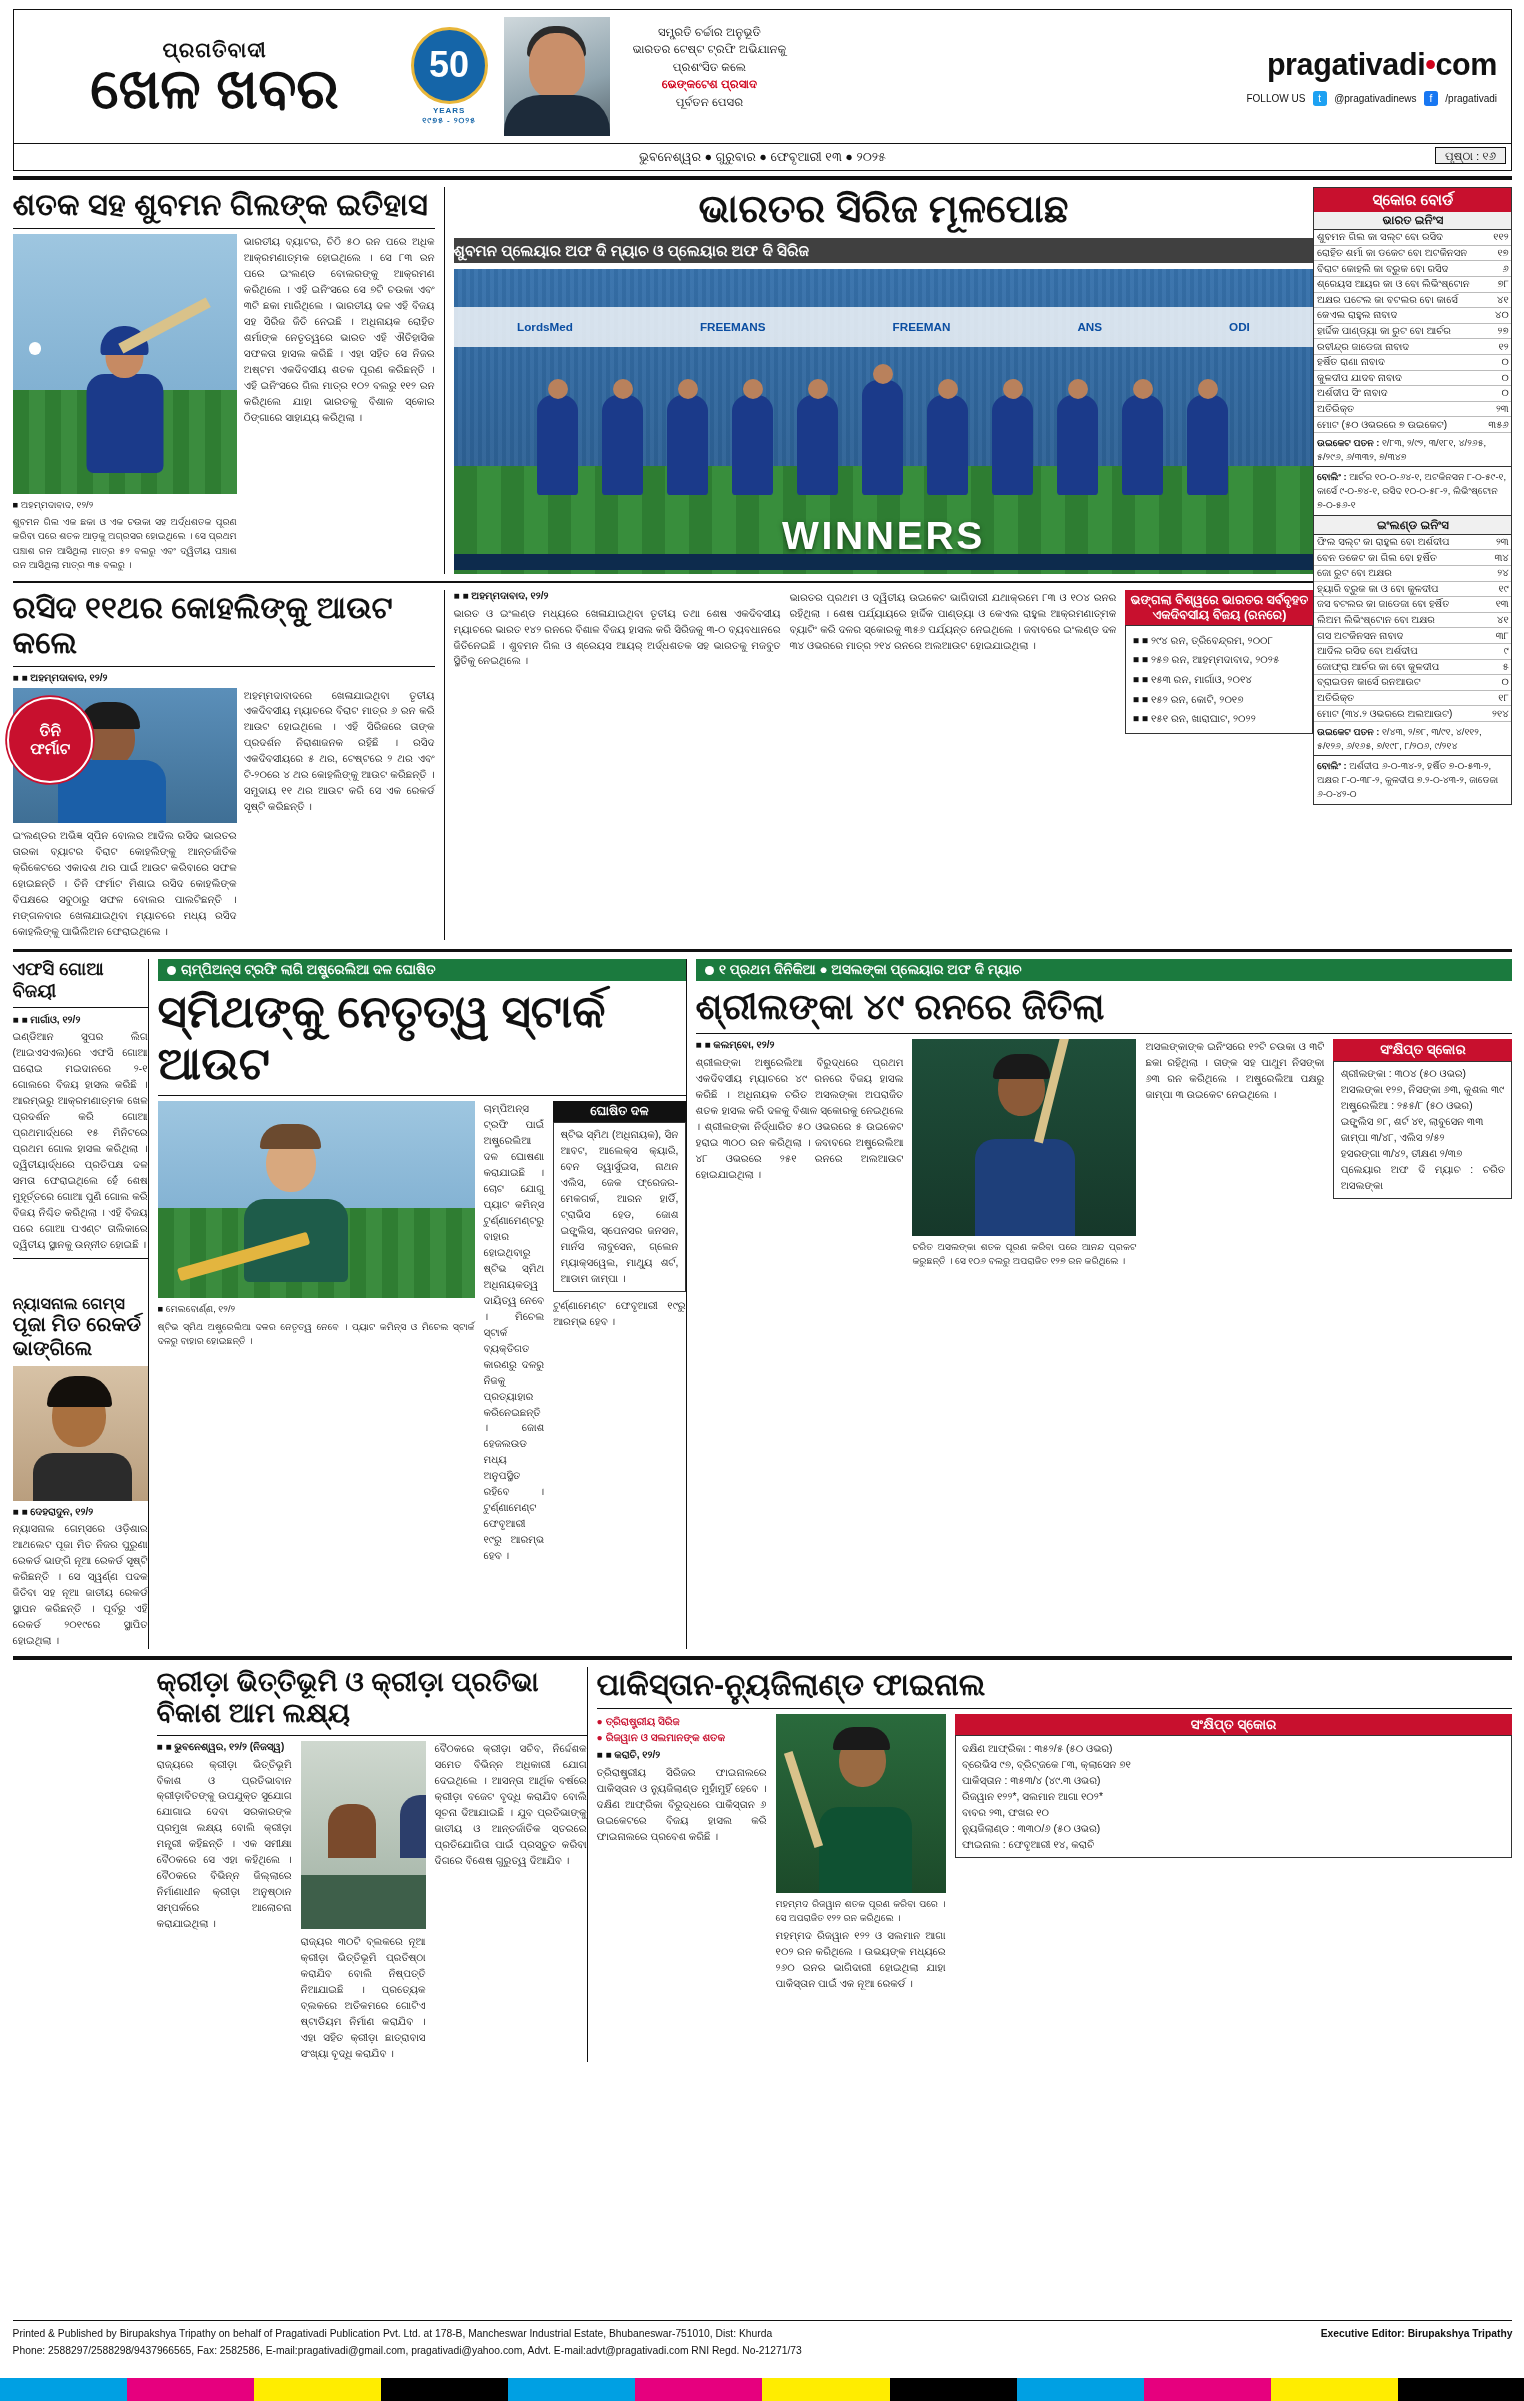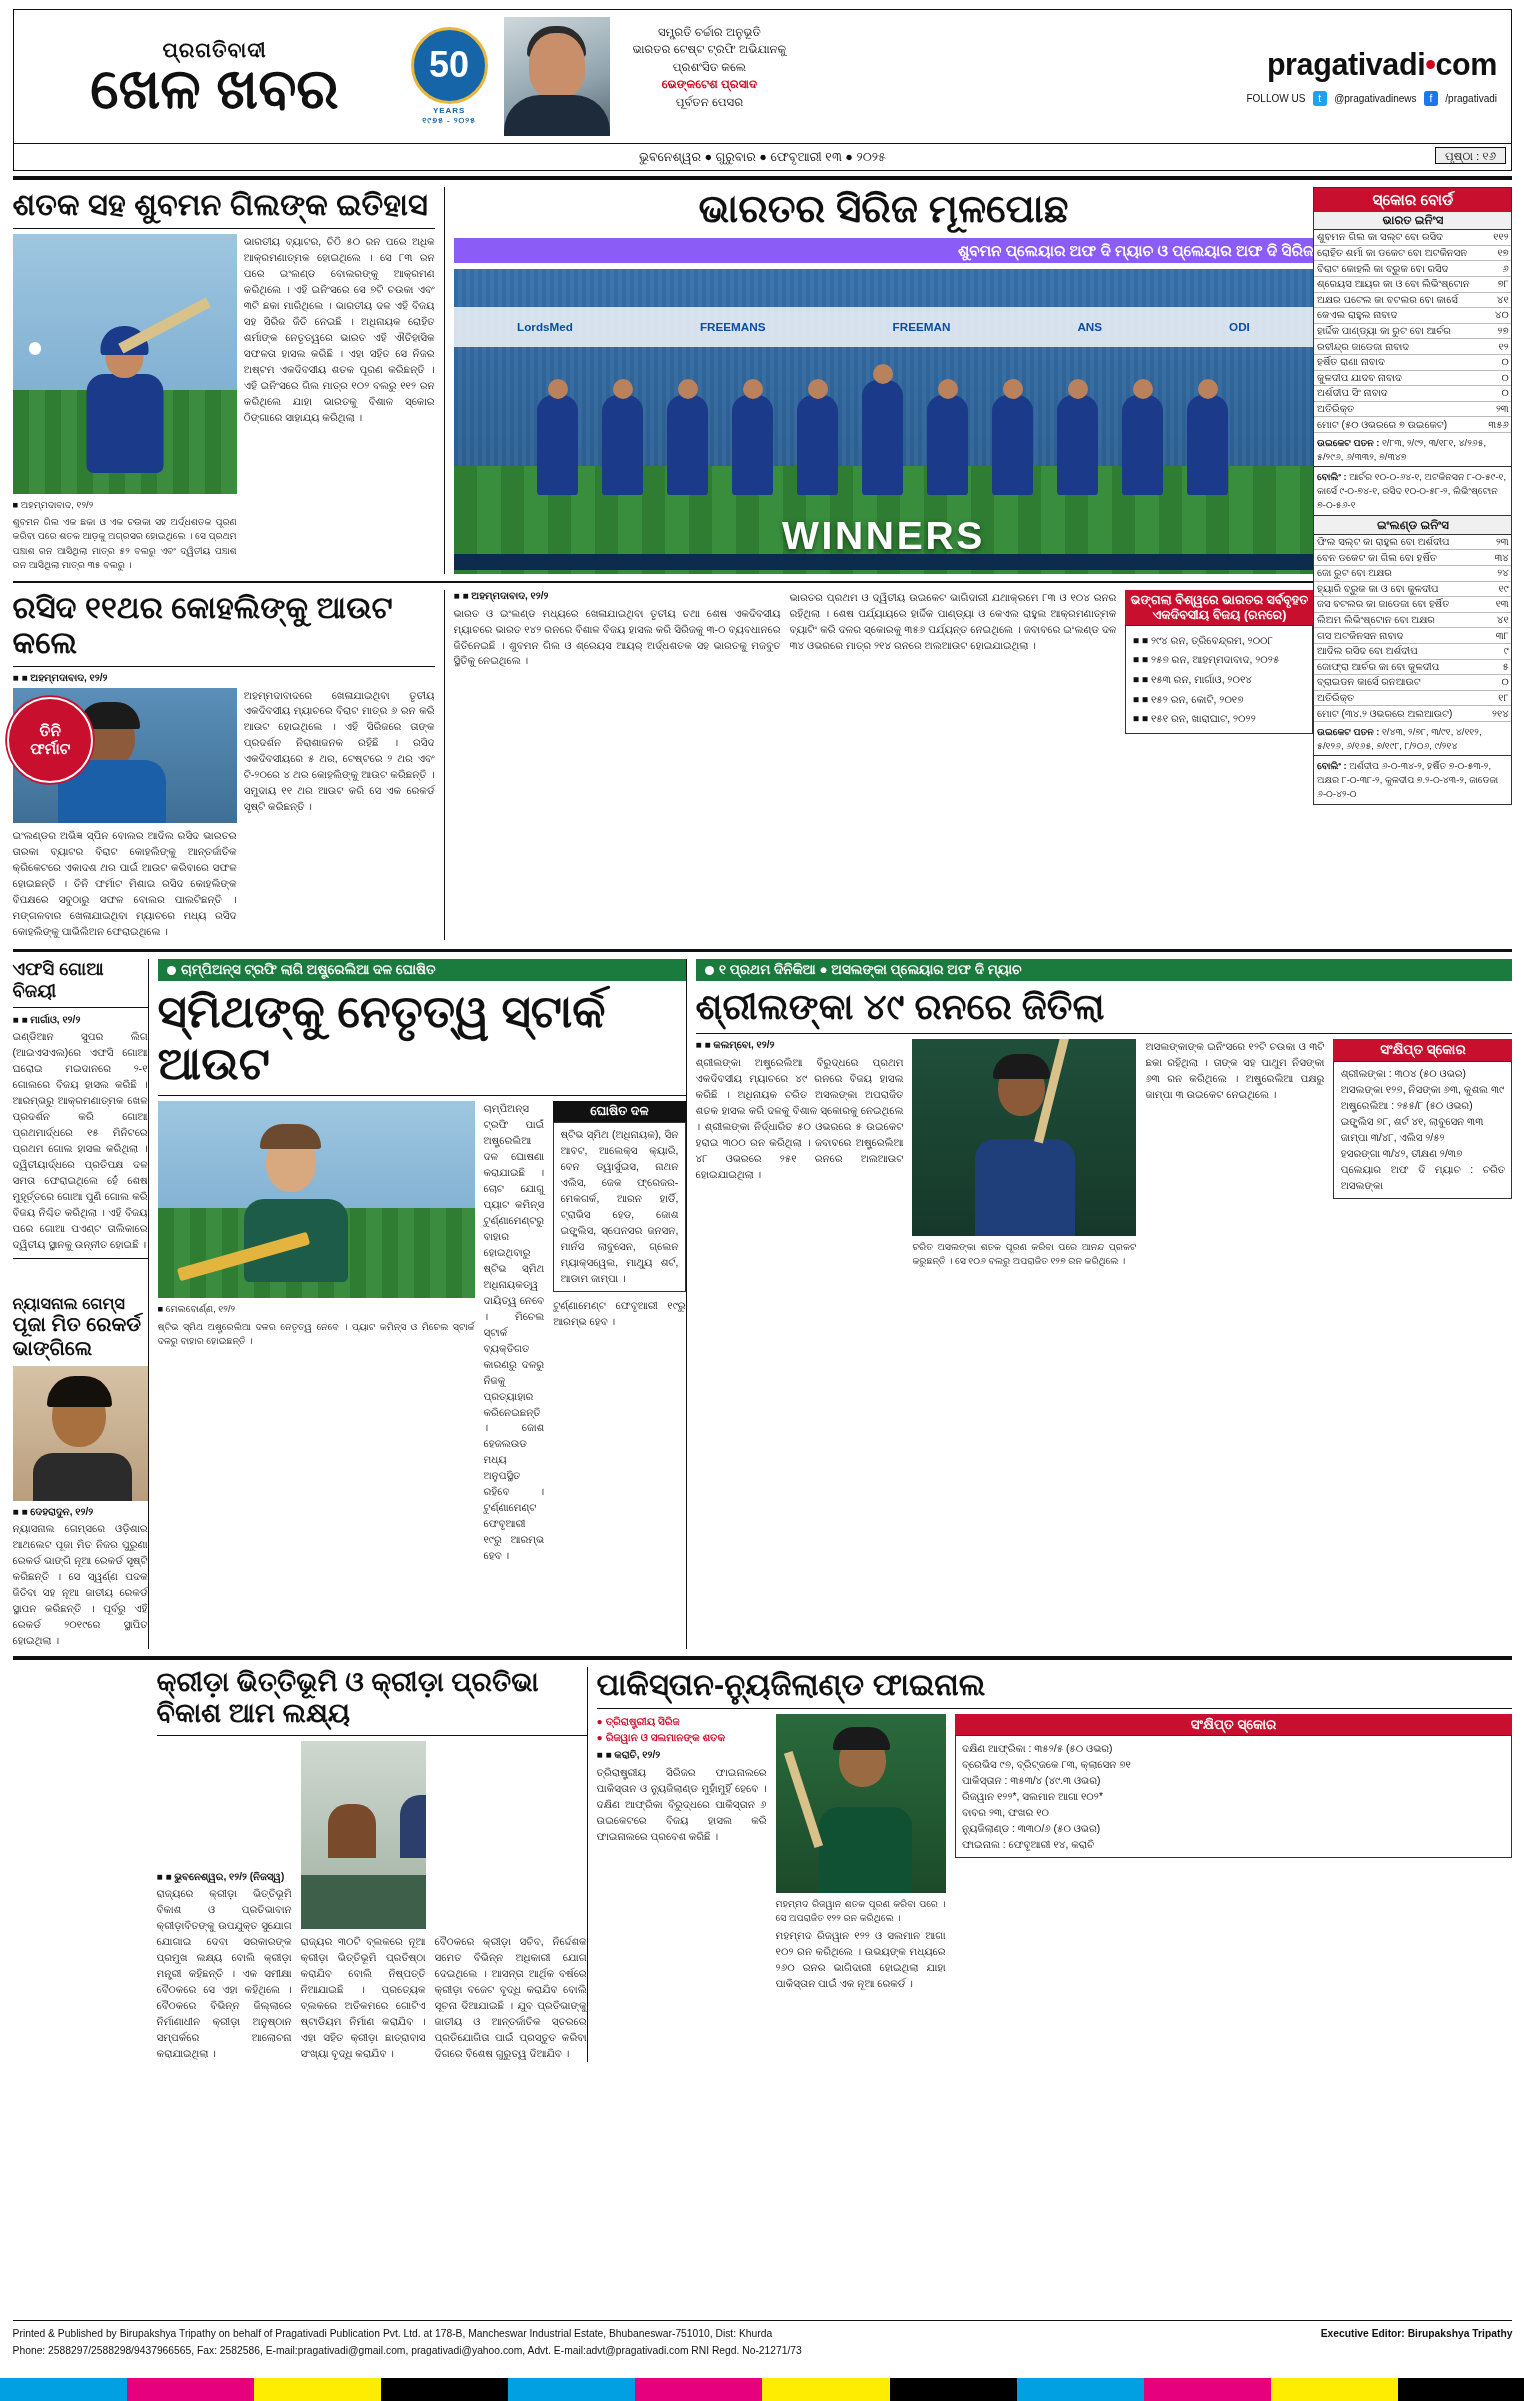--- a/index.html
+++ b/index.html
@@ -58,21 +58,21 @@
   .sb-title { background:#c8102e; color:#fff; text-align:center; font-size:15.2px; font-weight:bold; padding:2.7px 0; }
   .sb-sub { background:#f0f0f0; text-align:center; font-size:11.7px; font-weight:bold; padding:1.8px 0; border-bottom:0.9px solid #333; }
   table.sb { width:100%; border-collapse:collapse; font-size:10px; }
   table.sb td { border-bottom:0.9px solid #bbb; padding:1.3px 2.7px; }
   table.sb td.r { text-align:right; width:30.5px; }
   .sb-note { font-size:9.4px; line-height:1.5; padding:2.7px; border-bottom:0.9px solid #333; }
   .sb-box { border:0.9px solid #333; }
 
   .ribbon { background:#1b7a3e; color:#fff; font-size:13.5px; font-weight:bold; padding:2.7px 9px; display:flex; align-items:center; gap:5.4px; }
   .ribbon .b { width:9px; height:9px; background:#fff; border-radius:50%; display:inline-block; }
-  .pink-bar { background:#8b5cf6; color:#fff; text-align:right; font-weight:bold; font-size:15.2px; padding:3.6px 0; }
+  .pink-bar { background:#404040; color:#fff; text-align:left; font-weight:bold; font-size:15.2px; padding:3.6px 0; }
   .red-bar { background:#c8102e; color:#fff; text-align:center; font-weight:bold; font-size:13.5px; padding:2.7px 0; }
 
   .bullets { font-size:10.3px; line-height:1.9; }
   .bullets div:before { content:"■ "; color:#111; }
 
   .box { border:0.9px solid #333; padding:4.5px 6.3px; }
   .box-title { background:#c8102e; color:#fff; font-size:12.6px; font-weight:bold; text-align:center; padding:2.7px; }
 
   .stamp { width:86px; height:86px; border-radius:50%; background:#c8102e; color:#fff; display:flex; flex-direction:column; align-items:center; justify-content:center; font-weight:bold; font-size:15.2px; line-height:1.15; border:2.7px solid #fff; box-shadow:0 0 0 1.8px #c8102e; }
 
@@ -478,21 +478,21 @@
     </div>
   </div>
 
   <div class="rule-thick" style="height:3.6px; margin-top:7.2px;"></div>
 
   <div class="cols" style="margin-top:7.2px;">
 
     <div style="width:574px; padding-left:144px;">
       <h2 class="head" style="font-size:27px;">କ୍ରୀଡ଼ା ଭିତ୍ତିଭୂମି ଓ କ୍ରୀଡ଼ା ପ୍ରତିଭା ବିକାଶ ଆମ ଲକ୍ଷ୍ୟ</h2>
       <div class="hr"></div>
-      <div style="display:flex; gap:9px;align-items:flex-end;">
+      <div style="display:flex; gap:9px;">
         <div style="width:135px;">
           <div class="byline">■ ଭୁବନେଶ୍ୱର, ୧୨/୨ (ନିଜସ୍ୱ)</div>
           <div class="body-txt">ରାଜ୍ୟରେ କ୍ରୀଡ଼ା ଭିତ୍ତିଭୂମି ବିକାଶ ଓ ପ୍ରତିଭାବାନ କ୍ରୀଡ଼ାବିତଙ୍କୁ ଉପଯୁକ୍ତ ସୁଯୋଗ ଯୋଗାଇ ଦେବା ସରକାରଙ୍କ ପ୍ରମୁଖ ଲକ୍ଷ୍ୟ ବୋଲି କ୍ରୀଡ଼ା ମନ୍ତ୍ରୀ କହିଛନ୍ତି । ଏକ ସମୀକ୍ଷା ବୈଠକରେ ସେ ଏହା କହିଥିଲେ । ବୈଠକରେ ବିଭିନ୍ନ ଜିଲ୍ଲାରେ ନିର୍ମାଣାଧୀନ କ୍ରୀଡ଼ା ଅନୁଷ୍ଠାନ ସମ୍ପର୍କରେ ଆଲୋଚନା କରାଯାଇଥିଲା ।</div>
         </div>
         <div style="flex:1;">
           <div class="photo" style="height:188px; background:linear-gradient(#cfd8cf,#9fb0a2);">
             <div style="position:absolute;left:0;right:0;bottom:0;height:54px;background:#3e5f4a;"></div>
             <div style="position:absolute;left:27px;top:63px;width:48px;height:54px;background:#7a4a2c;border-radius:20px 20px 0 0;"></div>
             <div style="position:absolute;left:99px;top:54px;width:48px;height:63px;background:#2c3e6b;border-radius:20px 20px 0 0;"></div>
 

